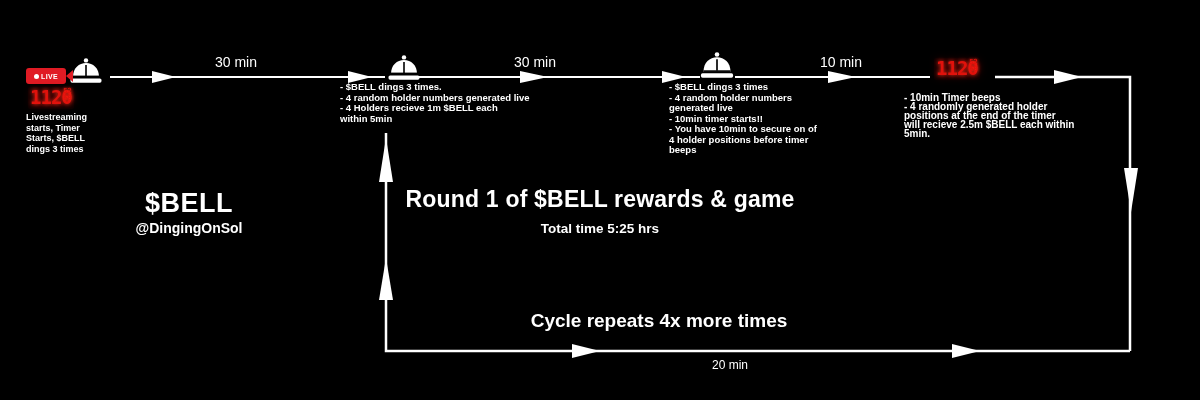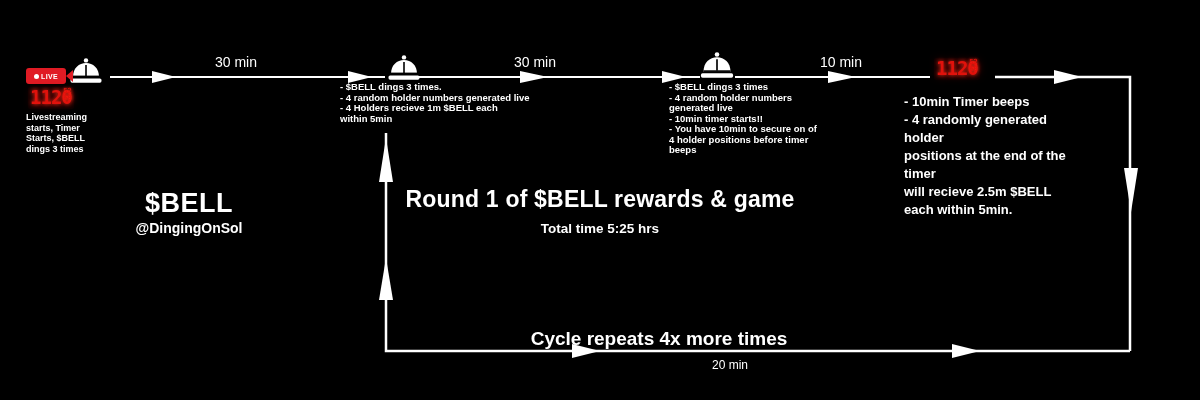--- a/index.html
+++ b/index.html
@@ -45,21 +45,21 @@
     font-family:"DejaVu Sans Mono",monospace;font-weight:bold;
     color:#e1120c;text-shadow:0 0 3px #ff2a1a;
     font-size:7px;line-height:7px;
   }
   .timer .small span{display:block;}
 
   .note{
     font-size:9.5px;line-height:10.5px;font-weight:bold;color:#fff;
     white-space:pre-line;
   }
-  .note.small-note{font-size:13px;line-height:18px;}
+  .note.small-note{font-size:10px;line-height:9px;}
   .cap{
     font-size:9px;line-height:10.5px;font-weight:bold;color:#fff;white-space:pre-line;
   }
 
   .edge-label{
     position:absolute;font-size:14px;font-weight:normal;color:#fff;white-space:nowrap;
   }
 
   .brand{position:absolute;text-align:center;}
   .brand .t1{font-size:27px;font-weight:bold;letter-spacing:.5px;}
@@ -196,15 +196,15 @@
   <div class="brand" style="left:104px;top:188px;width:170px;">
     <div class="t1">$BELL</div>
     <div class="t2">@DingingOnSol</div>
   </div>
 
   <div class="center-title" style="left:0;top:186px;">
     <div class="h1">Round 1 of $BELL rewards &amp; game</div>
     <div class="h2">Total time 5:25 hrs</div>
   </div>
 
-  <div class="cycle-title" style="left:0;top:328px;width:1200px;padding-left:118px;box-sizing:border-box;">Cycle repeats 4x more times</div>
+  <div class="cycle-title" style="left:0;top:310px;width:1200px;padding-left:118px;box-sizing:border-box;">Cycle repeats 4x more times</div>
 
 </div>
 
 </body></html>

